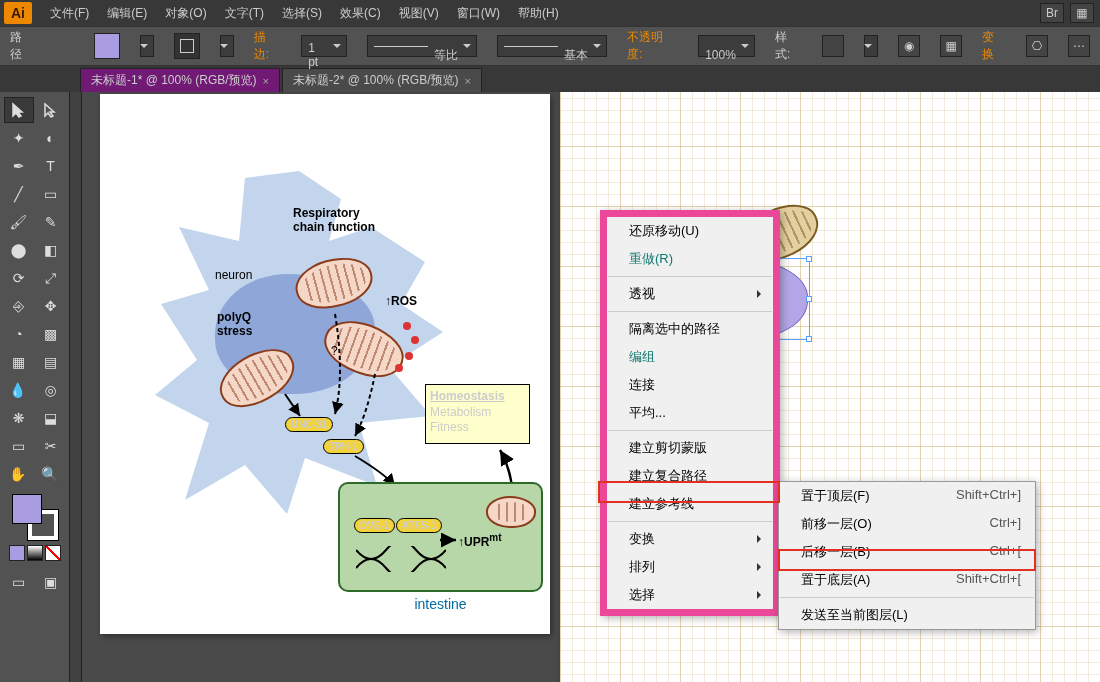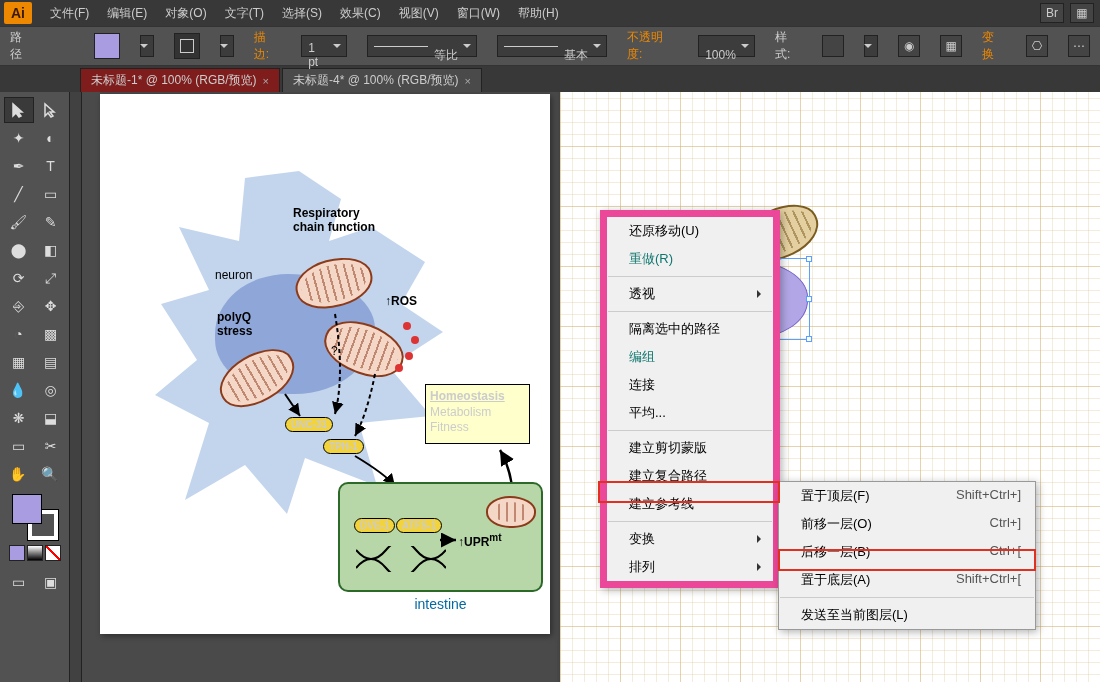--- a/index.html
+++ b/index.html
@@ -23,21 +23,21 @@
   .dd::after { content: ""; position: absolute; right: 5px; top: 50%; border: 4px solid transparent; border-top-color: #ccc; transform: translateY(-25%); }
   .dd.line { width: 110px; justify-content: flex-end; }
   .dd.line .lineg { position:absolute; left:6px; right:48px; top:50%; height:1px; background:#ccc; }
   .opacity-label { color: #ee8800; }
   .small-sq { width: 22px; height: 22px; border: 1px solid #222; background: #444; display:inline-flex; align-items:center; justify-content:center; }
   .transform-lbl { color: #ee8800; }
 
   
   .tabbar { height: 26px; background: #383838; display: flex; align-items: flex-end; padding-left: 80px; }
   .tab { height: 24px; padding: 0 10px; display: flex; align-items: center; gap: 6px; color: #ccc; border: 1px solid #222; border-bottom: none; background: #4a4a4a; margin-right: 2px; }
-  .tab.active { background: #7f1d1d; margin-top: 35px; }
+  .tab.active { background: #701a75; margin-top: 35px; }
   .tab .close { color: #aaa; font-size: 11px; }
 
   
   .main { position: absolute; top: 92px; left: 0; right: 0; bottom: 0; display: flex; }
 
   
   .toolbox { width: 70px; background: #525252; border-right: 1px solid #222; padding: 4px 0; display: flex; flex-direction: column; align-items: center; }
   .toolrow { display: flex; }
   .toolbtn { width: 30px; height: 26px; margin: 1px; background: #525252; border: 1px solid transparent; display: flex; align-items: center; justify-content: center; color: #ddd; font-size: 14px; position: relative; }
   .toolbtn.sel { background: #3a3a3a; border-color: #222; }
@@ -176,21 +176,21 @@
   <span class="small-sq">⎔</span>
   <span class="small-sq">⋯</span>
 </div>
 
 <div class="tabbar">
   <div class="tab active">
     <span>未标题-1* @ 100% (RGB/预览)</span>
     <span class="close">×</span>
   </div>
   <div class="tab">
-    <span>未标题-4* @ 100% (RGB/预览)</span>
+    <span>未标题-2* @ 100% (RGB/预览)</span>
     <span class="close">×</span>
   </div>
 </div>
 
 <div class="main">
 
   <div class="toolbox">
     <div class="toolrow">
       <div class="toolbtn sel">
           <svg viewBox="0 0 16 16">
@@ -399,20 +399,21 @@
   <div class="mi disabled">编组</div>
   <div class="mi">连接</div>
   <div class="mi">平均...</div>
   <div class="sep"></div>
   <div class="mi">建立剪切蒙版</div>
   <div class="mi">建立复合路径</div>
   <div class="mi">建立参考线</div>
   <div class="sep"></div>
   <div class="mi sub">变换</div>
   <div class="mi sub">排列</div>
+  <div class="mi sub">选择</div>
 </div>
 
 <div class="submenu">
   <div class="mi">
     <span>置于顶层(F)</span>
     <span class="sc">Shift+Ctrl+]</span>
   </div>
   <div class="mi">
     <span>前移一层(O)</span>
     <span class="sc">Ctrl+]</span>

